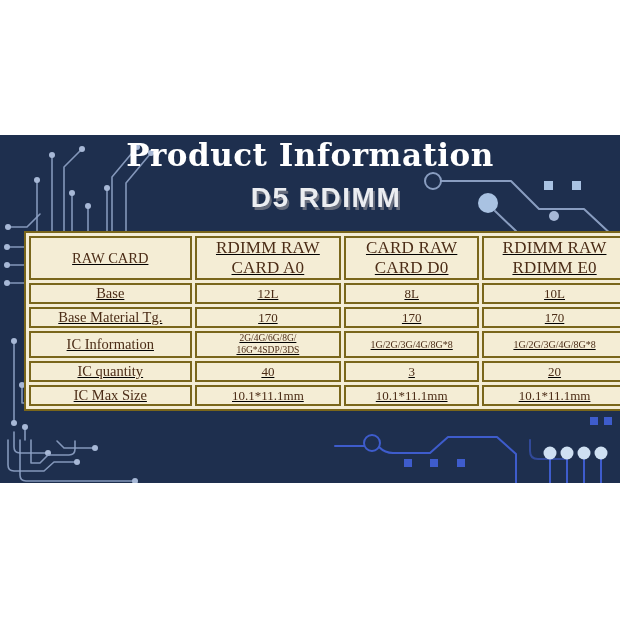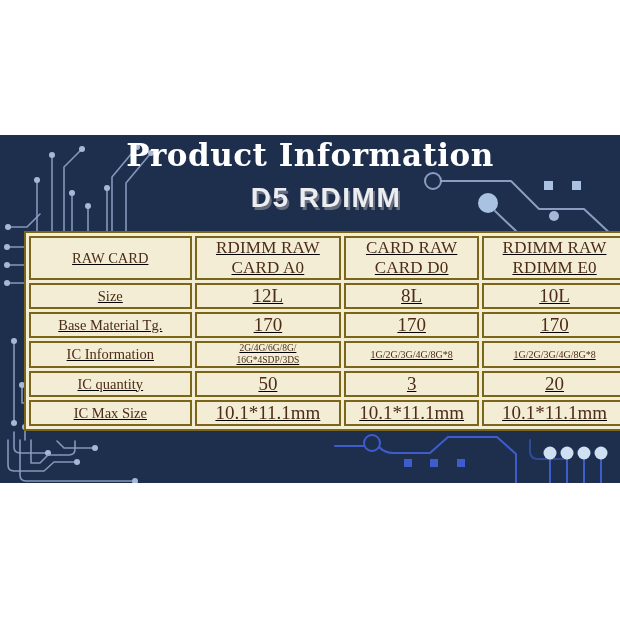--- a/index.html
+++ b/index.html
@@ -30,21 +30,21 @@
     letter-spacing:1.5px;color:var(--subtitle-text);
     text-shadow:2px 3px 0 var(--subtitle-shadow);margin-left:16px;}
   .table-wrap{position:absolute;left:24px;top:96px;width:608px;z-index:1;text-decoration:underline;}
   table.product{width:100%;table-layout:fixed;border-collapse:separate;border-spacing:3px;
     background:var(--table-cell);border:2px solid var(--table-border);}
   table.product td,table.product th{border:2px solid var(--table-border);
     background:var(--table-cell);color:var(--table-text);text-align:center;
     vertical-align:middle;padding:0 2px;font-weight:normal;overflow:hidden;}
   .c-label{font-size:14.5px;height:21px;}
   .c-head{font-size:17px;height:21px;letter-spacing:.2px;}
-  .v{font-size:19px;height:21px;}
+  .v{font-size:13px;height:21px;}
   .v.sm{font-size:10px;margin-left:40px;}
   .v.xs{font-size:9.5px;line-height:1.2;white-space:pre-line;}
   tr.r-ic td{height:27px;}
   
   .tm{stroke:var(--trace-muted);stroke-width:1.6;fill:none;stroke-linejoin:round;stroke-linecap:round;opacity:.9;}
   .tm2{stroke:var(--trace-muted);stroke-width:2;fill:none;stroke-linejoin:round;stroke-linecap:round;opacity:.95;}
   .tb{stroke:var(--trace-bright);stroke-width:2;fill:none;stroke-linejoin:round;stroke-linecap:round;}
   .dm{fill:var(--dot-muted);}
   .sqL{fill:var(--accent-mid);}
   .sqB{fill:var(--trace-bright);}
@@ -157,41 +157,41 @@
           <col style="width: 24.6%;">
         </colgroup>
       <tbody>
           <tr>
             <th class="c-label">RAW CARD</th>
             <td class="c-head">RDIMM RAW CARD A0</td>
             <td class="c-head">CARD RAW CARD D0</td>
             <td class="c-head">RDIMM RAW RDIMM E0</td>
           </tr>
           <tr>
-            <th class="c-label">Size</th>
+            <th class="c-label">Base</th>
             <td class="v">12L</td>
             <td class="v">8L</td>
             <td class="v">10L</td>
           </tr>
           <tr>
             <th class="c-label">Base Material Tg.</th>
             <td class="v">170</td>
             <td class="v">170</td>
             <td class="v">170</td>
           </tr>
           <tr class="r-ic">
             <th class="c-label">IC Information</th>
             <td class="v xs">2G/4G/6G/8G/
 16G*4SDP/3DS</td>
             <td class="v sm">1G/2G/3G/4G/8G*8</td>
             <td class="v sm">1G/2G/3G/4G/8G*8</td>
           </tr>
           <tr>
             <th class="c-label">IC quantity</th>
-            <td class="v">50</td>
+            <td class="v">40</td>
             <td class="v">3</td>
             <td class="v">20</td>
           </tr>
           <tr>
             <th class="c-label">IC Max Size</th>
             <td class="v">10.1*11.1mm</td>
             <td class="v">10.1*11.1mm</td>
             <td class="v">10.1*11.1mm</td>
           </tr>
         </tbody>

